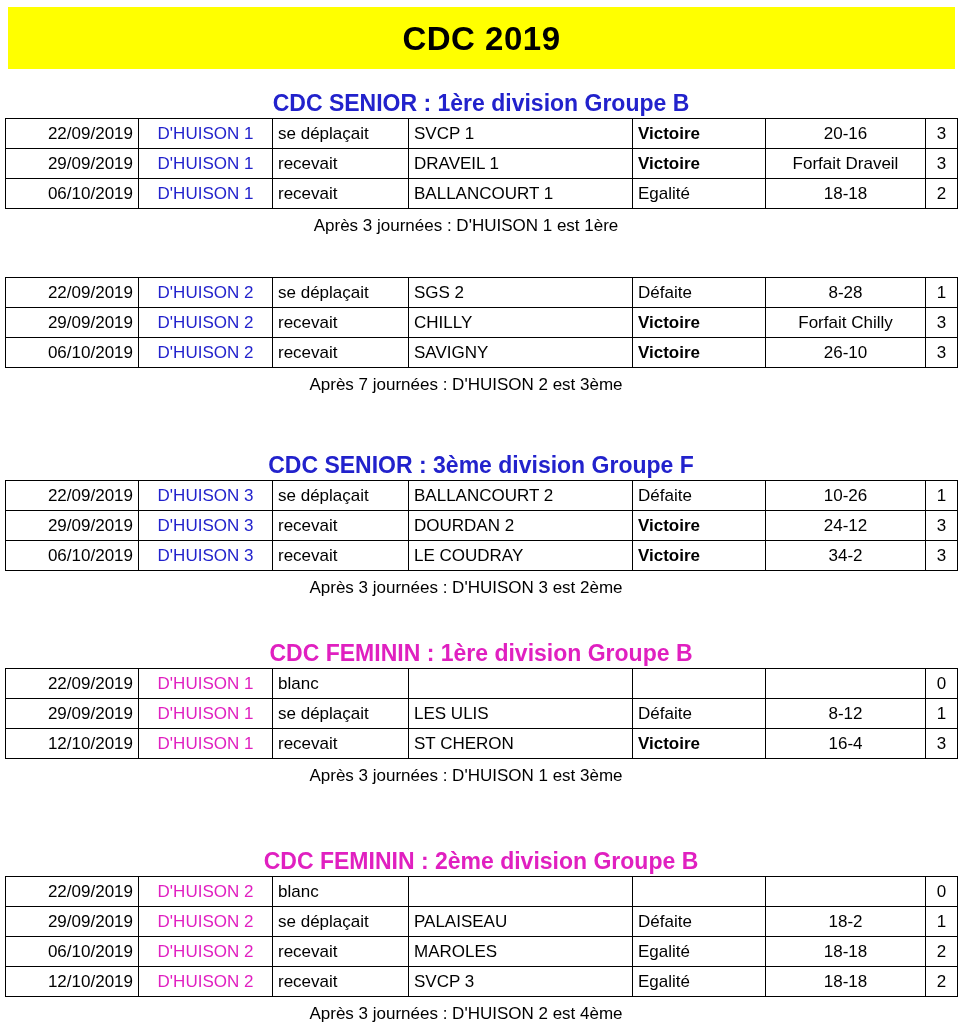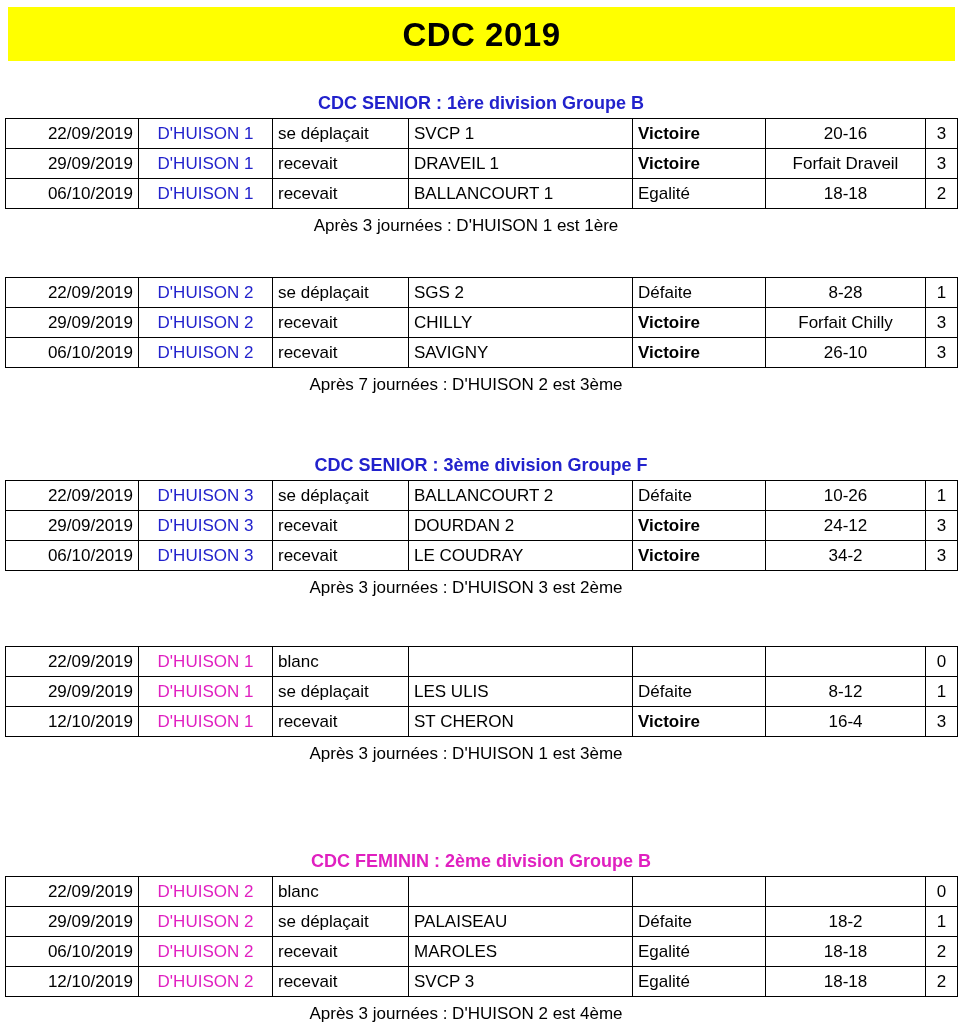--- a/index.html
+++ b/index.html
@@ -15,21 +15,21 @@
     position: relative;
     overflow: hidden;
   }
 
   
   .banner {
     position: absolute;
     left: 8px;
     top: 7px;
     width: 947px;
-    height: 54px;
+    height: 62px;
     background: #ffff00;
     display: flex;
     align-items: center;
     justify-content: center;
   }
   .banner-title {
     font-size: 33px;
     font-weight: bold;
     color: #000000;
     letter-spacing: 0.5px;
@@ -37,21 +37,21 @@
   }
 
   
   .section {
     position: absolute;
     left: 0;
     width: 962px;
   }
   .section-title {
     text-align: center;
-    font-size: 18px;
+    font-size: 23px;
     font-weight: bold;
     line-height: 22px;
     height: 22px;
     white-space: nowrap;
   }
   .section-title.senior { color: #2222cc; }
   .section-title.feminin { color: #e020c0; }
 
   
   table.results {
@@ -233,20 +233,21 @@
             <td class="opp">LE COUDRAY</td>
             <td class="res win">Victoire</td>
             <td class="score">34-2</td>
             <td class="pts">3</td>
           </tr>
         </tbody>
       </table>
       <div class="summary">Après 3 journées : D'HUISON 3 est 2ème</div>
     </div>
     <div class="section" style="top: 642px;">
+      <div class="section-title feminin">CDC FEMININ : 1ère division Groupe B</div>
       <table class="results">
         <colgroup>
           <col class="c-date">
           <col class="c-team">
           <col class="c-venue">
           <col class="c-opp">
           <col class="c-res">
           <col class="c-score">
           <col class="c-pts">
         </colgroup>

